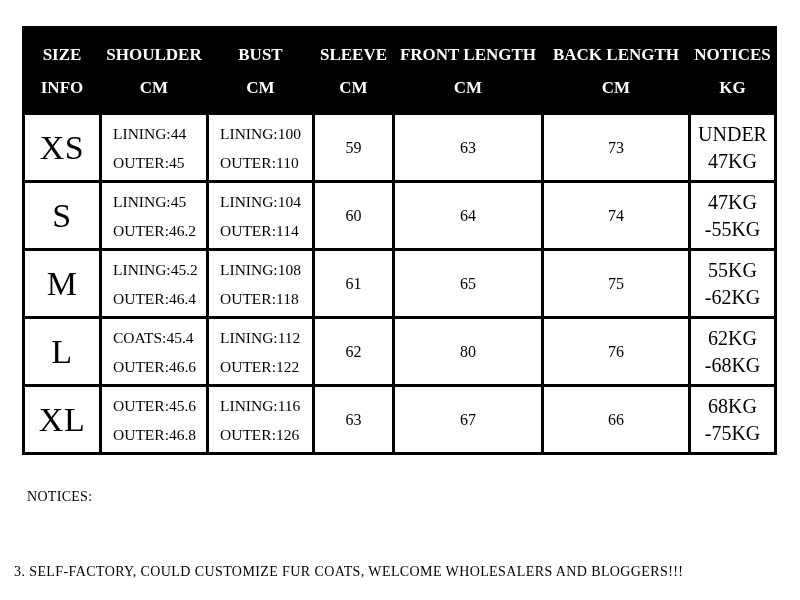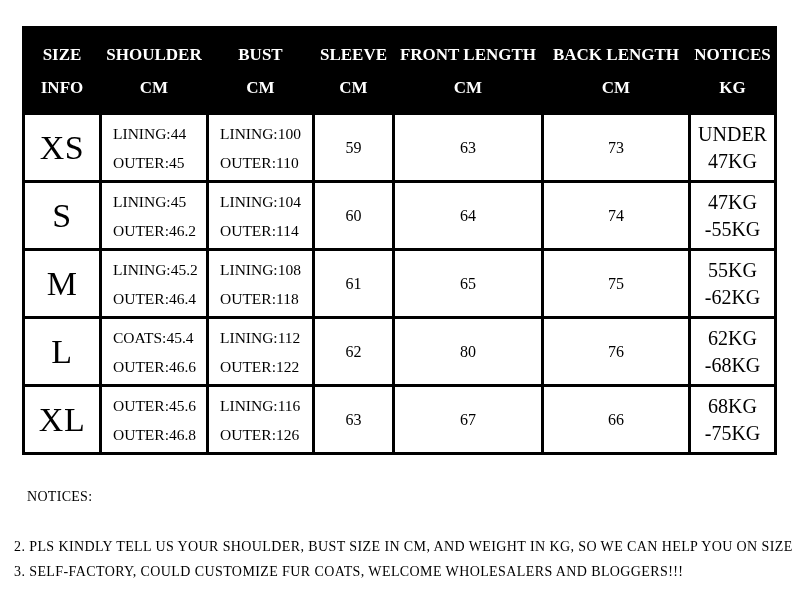--- a/index.html
+++ b/index.html
@@ -224,16 +224,15 @@
         <td class="num-cell">66</td>
         <td class="weight-cell">
           <div class="vline">68KG</div>
           <div class="vline">-75KG</div>
         </td>
       </tr>
     </tbody>
   </table>
 
   <div class="notices-label">NOTICES:</div>
-  <div class="note note-2">2. PLS KINDLY TELL US YOUR SHOULDER, BUST SIZE IN CM, AND WEIGHT IN KG, SO WE CAN HELP YOU ON SIZE</div>
   <div class="note note-3">3. SELF-FACTORY, COULD CUSTOMIZE FUR COATS, WELCOME WHOLESALERS AND BLOGGERS!!!</div>
 
 </div>
 
 </body></html>

